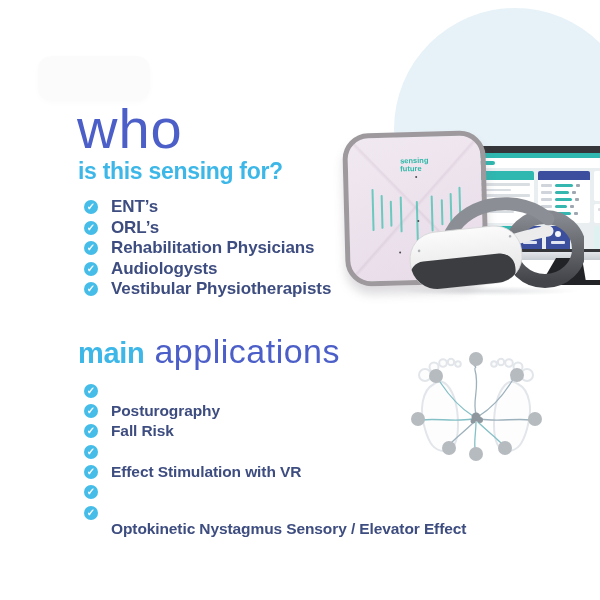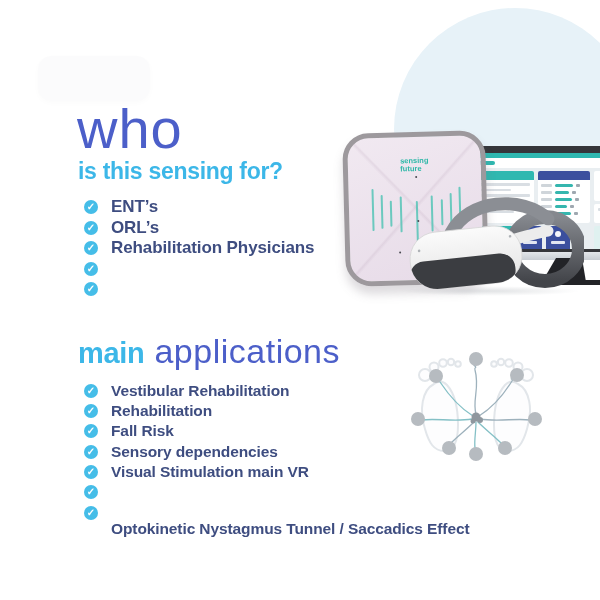--- a/index.html
+++ b/index.html
@@ -95,58 +95,58 @@
     <li>
       <span class="check">✓</span>
       <span class="item-text">ORL’s</span>
     </li>
     <li>
       <span class="check">✓</span>
       <span class="item-text">Rehabilitation Physicians</span>
     </li>
     <li>
       <span class="check">✓</span>
-    </li>
-    <li>
-      <span class="check">✓</span>
+      <span class="item-text">Audiologysts</span>
+    </li>
+    <li>
+      <span class="check">✓</span>
+      <span class="item-text">Vestibular Physiotherapists</span>
     </li>
   </ul>
 
   <div class="apps-title">
     <span class="bold">main</span><span class="light"> applications</span>
   </div>
   <ul class="check-list" id="apps-list">
     <li>
       <span class="check">✓</span>
-      <span class="item-text">Vestibular Rehabilitation</span>
-    </li>
-    <li>
-      <span class="check">✓</span>
-      <span class="item-text">Rehabilitation</span>
+    </li>
+    <li>
+      <span class="check">✓</span>
+      <span class="item-text">Posturography</span>
     </li>
     <li>
       <span class="check">✓</span>
       <span class="item-text">Fall Risk</span>
     </li>
     <li>
       <span class="check">✓</span>
-      <span class="item-text">Sensory dependencies</span>
-    </li>
-    <li>
-      <span class="check">✓</span>
-      <span class="item-text">Visual Stimulation main VR</span>
+    </li>
+    <li>
+      <span class="check">✓</span>
+      <span class="item-text">Effect Stimulation with VR</span>
     </li>
     <li>
       <span class="check">✓</span>
     </li>
     <li>
       <span class="check">✓</span>
     </li>
   </ul>
-  <div class="continuation">Optokinetic Nystagmus Tunnel / Saccadics Effect</div>
+  <div class="continuation">Optokinetic Nystagmus Sensory / Elevator Effect</div>
 
   <div class="monitor">
     <div class="screen">
       <div class="scr-topbar"></div>
       <div class="scr-toolbar">
         <div class="pill"></div>
 
       </div>
       <div class="scr-body">
         <div class="panel" style="left:3px;top:3px;width:72px;height:52px">

